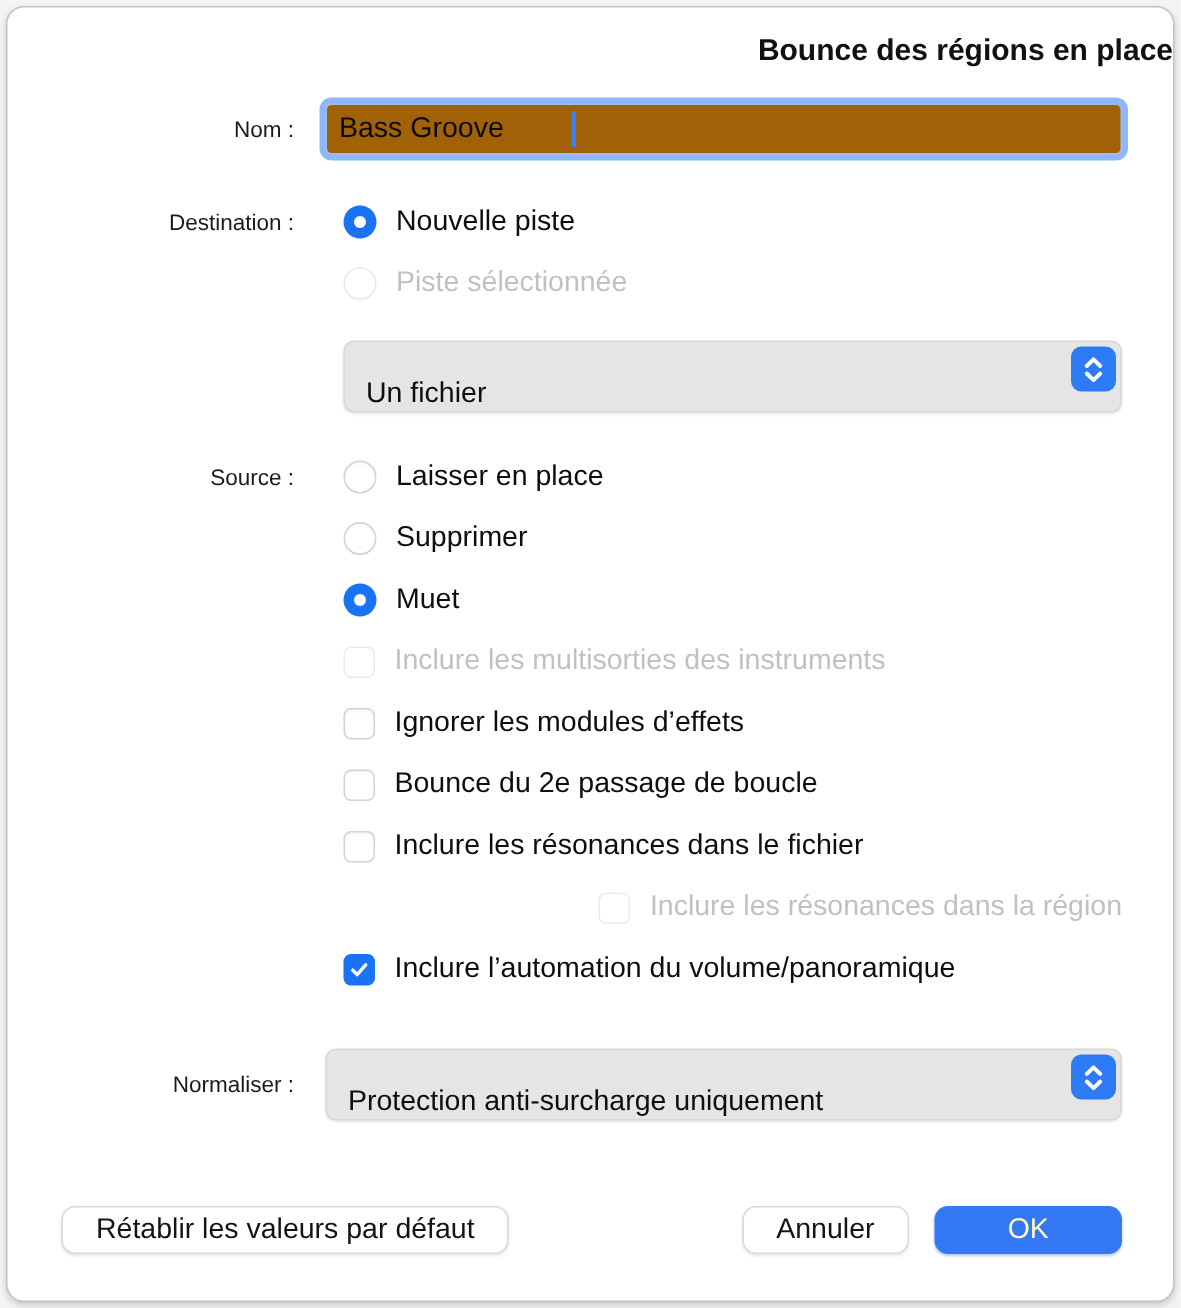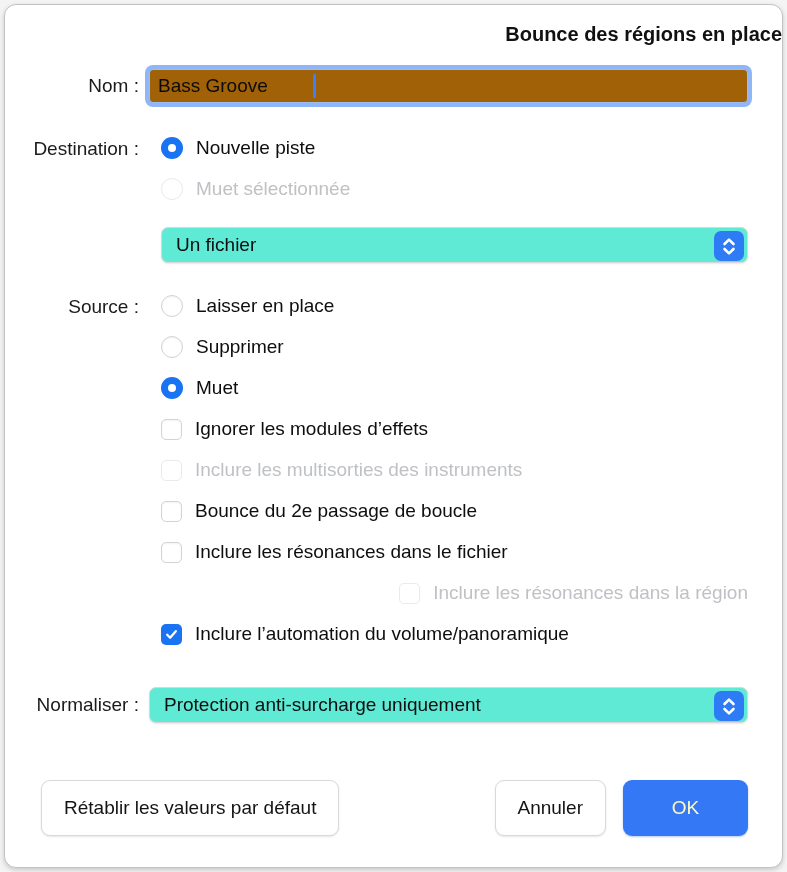--- a/index.html
+++ b/index.html
@@ -23,25 +23,25 @@
     padding-top: 17px;
     text-align: right;
     font-size: 20px;
     font-weight: 700;
     color: #111113;
     height: 24px;
     line-height: 24px;
   }
   .form-row { display: flex; align-items: center; }
   .label-cell {
-    width: 144px;
+    width: 212px;
     flex-shrink: 0;
     text-align: right;
-    padding-right: 10px;
-    font-size: 19px;
+    padding-right: 21px;
+    font-size: 15px;
     color: #1b1b1d;
   }
   .label-top { align-items: flex-start; gap: 12px; }
   .label-top .label-cell { padding-top: 1px; line-height: 24px; }
   .control-stack { flex: 1; margin-right: 34px; }
 
   
   .name-row { margin-top: 40px; }
   .text-input {
     flex: 1;
@@ -121,27 +121,27 @@
   .checkbox.checked {
     background: #1a73f2;
     border: none;
     box-shadow: none;
   }
   .checkbox svg { display: block; }
 
   
   .select {
     position: relative;
-    height: 36px;
-    background: #5eead4;
+    height: 48px;
+    background: #e5e5e5;
     border: 1px solid #d8d8da;
     border-radius: 7px;
     box-shadow: 0 1px 2px rgba(0,0,0,0.10);
     display: flex;
-    align-items: center;
+    align-items: flex-end;
     padding: 0 44px 0 14px;
     font-size: 19px;
     color: #0e0e10;
     cursor: default;
   }
   .chevron-btn {
     position: absolute;
     right: 3px; top: 3px;
     width: 30px; height: 30px;
     border-radius: 7px;
@@ -158,21 +158,21 @@
   .normalize-row .select { flex: 1; margin-right: 34px; }
 
   
   .footer {
     margin-top: 57px;
     display: flex;
     align-items: center;
     padding: 0 34px 0 36px;
   }
   .btn {
-    height: 56px;
+    height: 32px;
     background: #fff;
     border: 1px solid #d9d9db;
     border-radius: 9px;
     box-shadow: 0 1px 2px rgba(0,0,0,0.10);
     font-size: 19px;
     color: #141416;
     display: flex;
     align-items: center;
     justify-content: center;
     padding: 0 22px;
@@ -206,21 +206,21 @@
 
   <div class="form-row label-top dest-section">
     <div class="label-cell">Destination :</div>
     <div class="control-stack">
       <div class="opt-row">
         <span class="radio selected"></span>
         <span>Nouvelle piste</span>
       </div>
       <div class="opt-row disabled">
         <span class="radio disabled"></span>
-        <span>Muet sélectionnée</span>
+        <span>Piste sélectionnée</span>
       </div>
       <div class="select dest-select-row">
         <span>Un fichier</span>
         <span class="chevron-btn">
           <svg width="18" height="21" viewBox="0 0 18 21">
             <path d="M4.5 8 L9 3.6 L13.5 8" stroke="#fff" stroke-width="2.6" fill="none" stroke-linecap="round" stroke-linejoin="round"></path>
             <path d="M4.5 13 L9 17.4 L13.5 13" stroke="#fff" stroke-width="2.6" fill="none" stroke-linecap="round" stroke-linejoin="round"></path>
           </svg>
         </span>
       </div>
@@ -236,27 +236,27 @@
       </div>
       <div class="opt-row">
         <span class="radio"></span>
         <span>Supprimer</span>
       </div>
       <div class="opt-row">
         <span class="radio selected"></span>
         <span>Muet</span>
       </div>
 
-      <div class="opt-row">
-        <span class="checkbox"></span>
-        <span>Ignorer les modules d’effets</span>
-      </div>
       <div class="opt-row disabled">
         <span class="checkbox disabled"></span>
         <span>Inclure les multisorties des instruments</span>
+      </div>
+      <div class="opt-row">
+        <span class="checkbox"></span>
+        <span>Ignorer les modules d’effets</span>
       </div>
       <div class="opt-row">
         <span class="checkbox"></span>
         <span>Bounce du 2e passage de boucle</span>
       </div>
       <div class="opt-row">
         <span class="checkbox"></span>
         <span>Inclure les résonances dans le fichier</span>
       </div>
       <div class="opt-row disabled indent">

